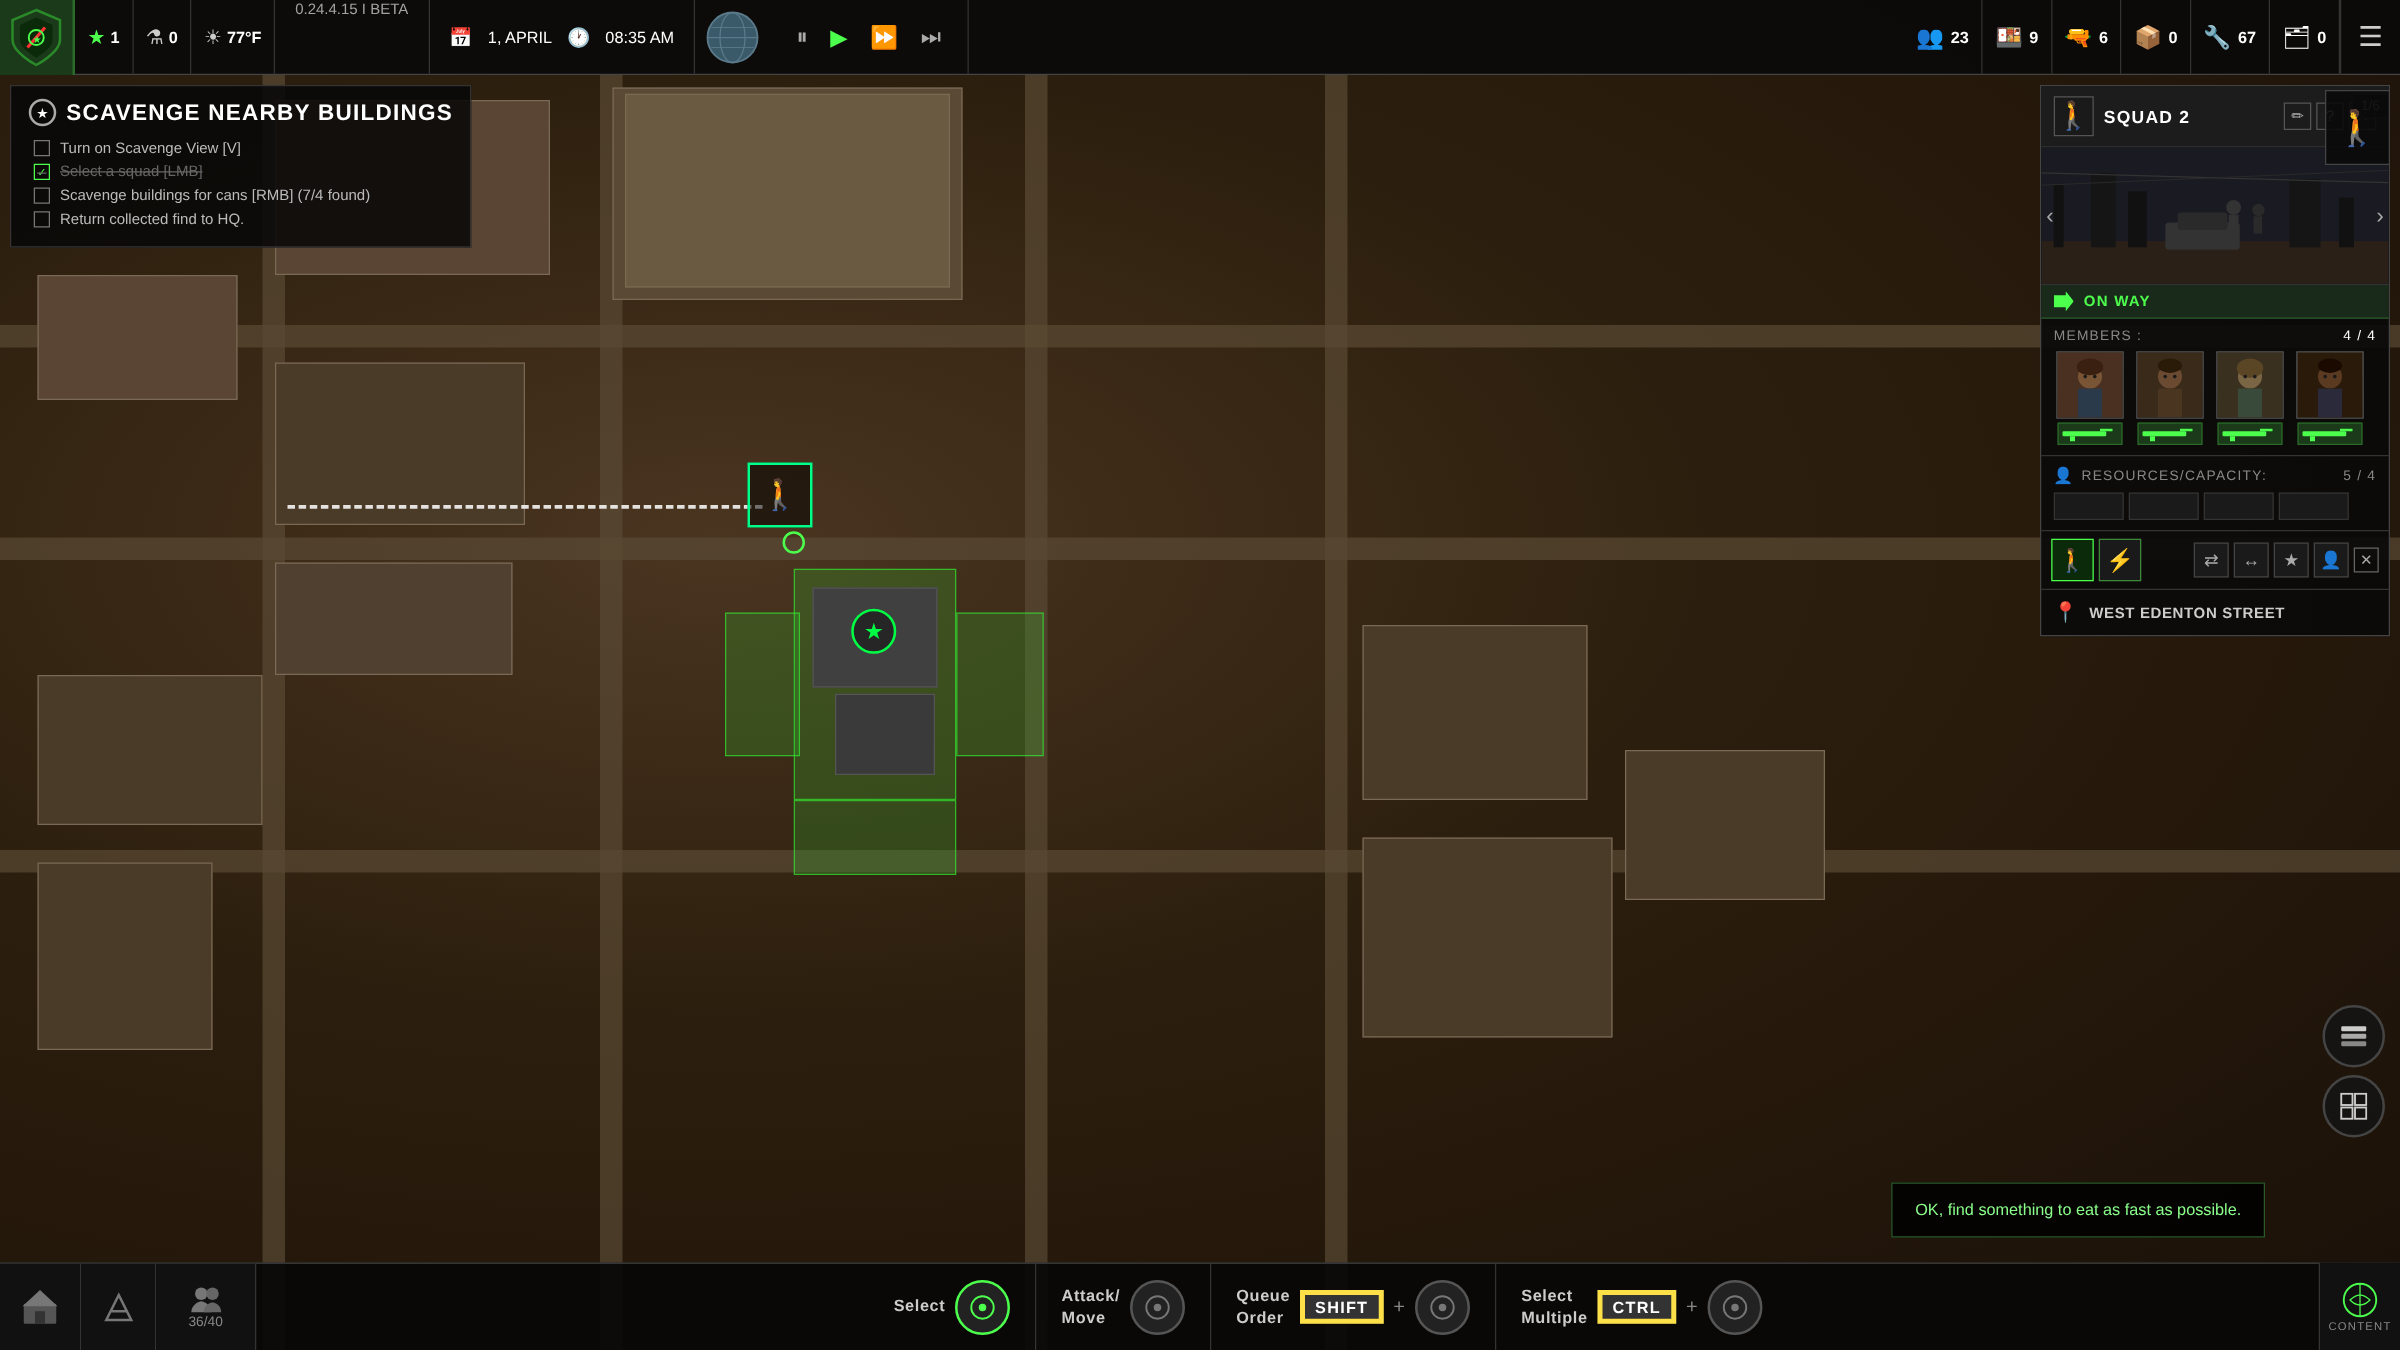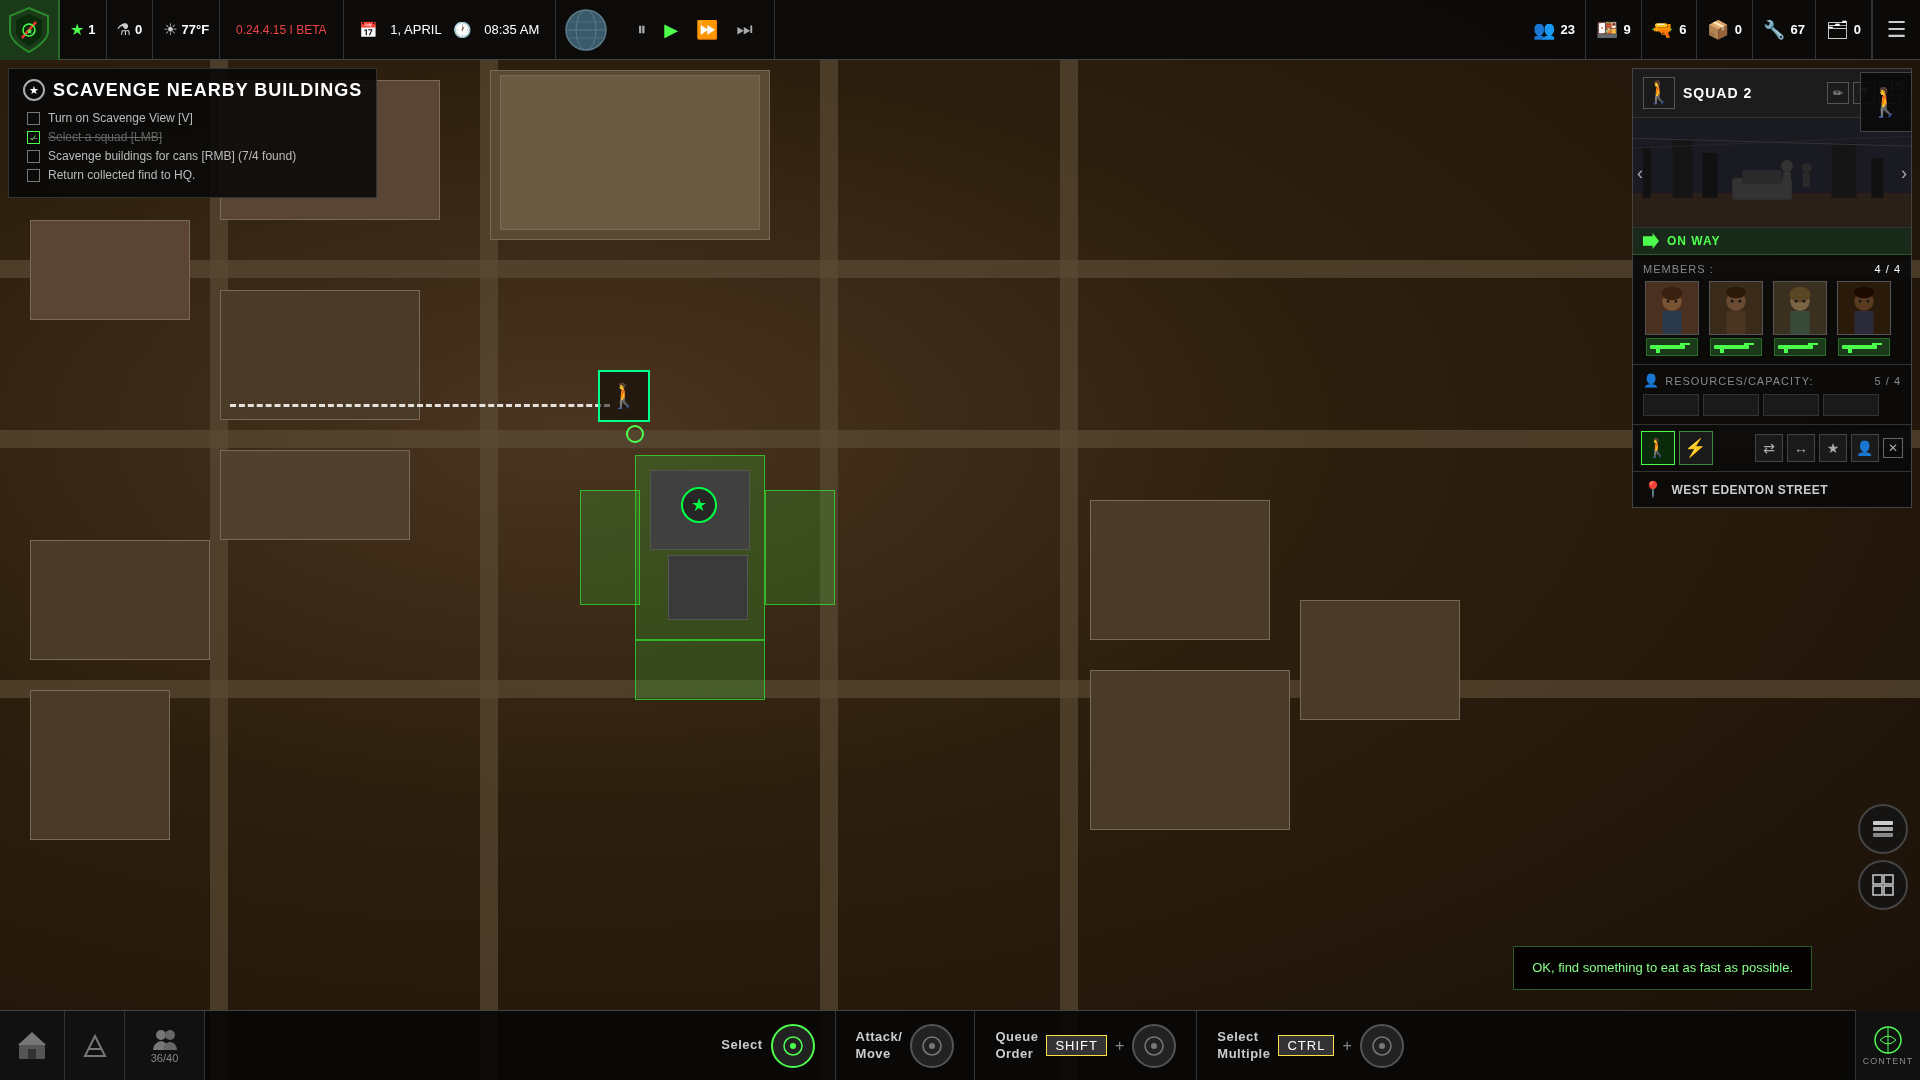--- a/index.html
+++ b/index.html
@@ -129,25 +129,24 @@
       border-right: 1px solid #333;
       height: 100%;
       display: flex;
       align-items: center;
     }
     .mood-label span { color: #fff; font-weight: bold; margin-left: 5px; }
 
     .version-label {
       padding: 0 16px;
       font-size: 12px;
-      color: #ef4444;
+      color: #a3a3a3;
       border-right: 1px solid #333;
       height: 100%;
       display: flex;
-      align-items: center;
     }
 
     .date-time {
       display: flex;
       align-items: center;
       gap: 12px;
       padding: 0 16px;
       border-right: 1px solid #333;
       height: 100%;
       font-size: 13px;
@@ -617,24 +616,24 @@
       justify-content: center;
       font-size: 20px;
       color: #ccc;
       cursor: pointer;
     }
 
     .action-circle.highlight { border-color: #4dff4d; color: #4dff4d; }
 
     .key-badge {
       background: #333;
-      border: 1px solid #fde047;
+      border: 4px solid #fde047;
       padding: 2px 8px;
       font-size: 13px;
-      font-weight: normal;
+      font-weight: bold;
       color: #fff;
       letter-spacing: 1px;
     }
 
     .plus-sign { font-size: 16px; color: #888; }
 
     
     #chat-bubble {
       position: absolute;
       bottom: 90px;

